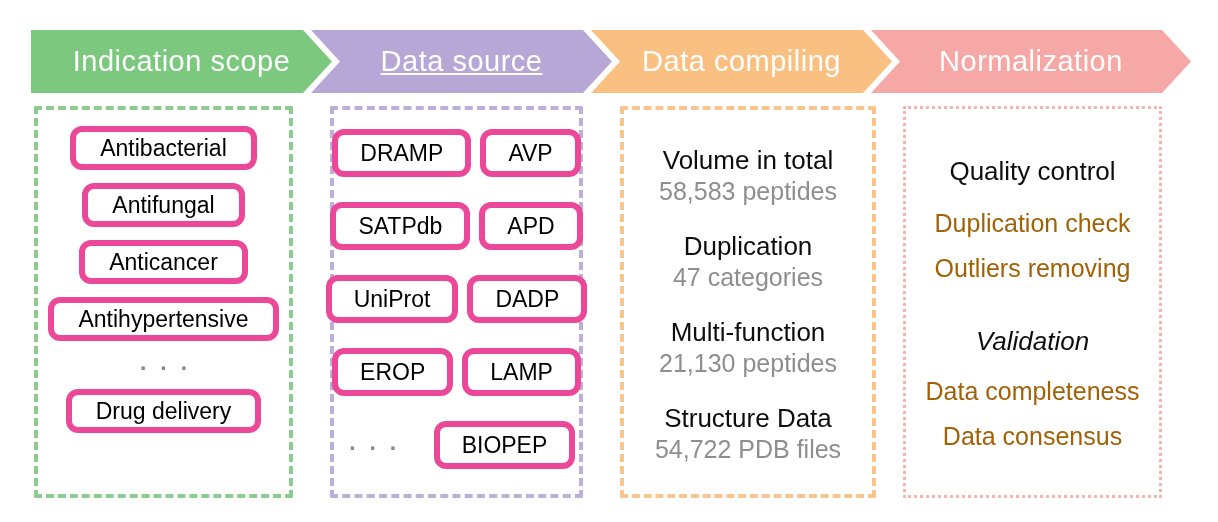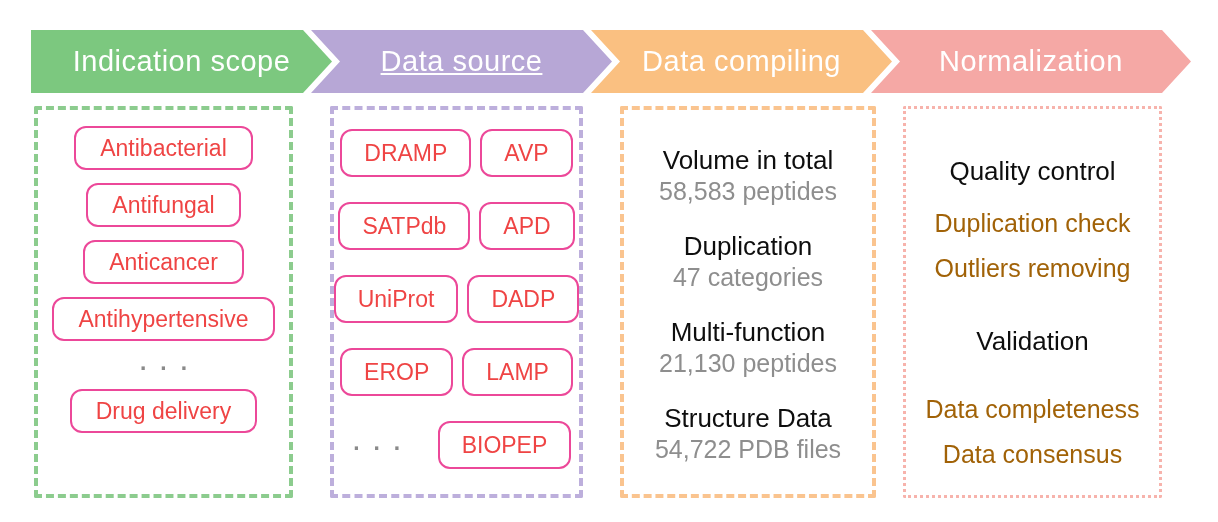--- a/index.html
+++ b/index.html
@@ -33,23 +33,23 @@
   #box-2{left:620px;width:256px;}
   #box-3{left:903px;width:259px;border-style:dotted;border-width:3px;}
 
   
   .col-list{
     position:absolute;inset:0;display:flex;flex-direction:column;
     align-items:center;padding-top:16px;gap:13px;
   }
   .pill{
     height:44px;box-sizing:border-box;background:#fff;
-    border:2px solid #ec4899;border-radius:12px;
+    border:6px solid #ec4899;border-radius:12px;
     display:flex;align-items:center;justify-content:center;
-    padding:0 24px;color:#ef4444;font-size:23px;white-space:nowrap;
+    padding:0 24px;color:#000000;font-size:23px;white-space:nowrap;
   }
   .dots{
     color:#8a8a8a;font-size:34px;letter-spacing:9px;
     height:22px;display:flex;align-items:center;justify-content:center;
     padding-left:9px; 
   }
 
   
   .src-grid{
     position:absolute;inset:0;display:flex;flex-direction:column;
@@ -71,21 +71,21 @@
   
   .norm{
     position:absolute;inset:0;display:flex;flex-direction:column;
     align-items:center;padding-top:47px;
   }
   .norm-head{font-size:26px;color:#0e0e0e;line-height:30px;white-space:nowrap;}
   .norm-sub{font-size:25px;color:#a16207;line-height:30px;white-space:nowrap;}
   .mb-a{margin-bottom:22px;}
   .mb-b{margin-bottom:15px;}
   .mb-c{margin-bottom:43px;}
-  .mb-d{margin-bottom:38px;}
+  .mb-d{margin-bottom:20px;font-style:italic;}
 </style>
 </head>
 <body>
 
 <div class="canvas">
 
   <div id="arrow-0" class="stage-arrow arrow-first" style="background: rgb(124, 200, 127);">
     <span>Indication scope</span>
   </div>
   <div id="arrow-1" class="stage-arrow arrow-mid" style="background: rgb(183, 167, 214); text-decoration: underline;">

